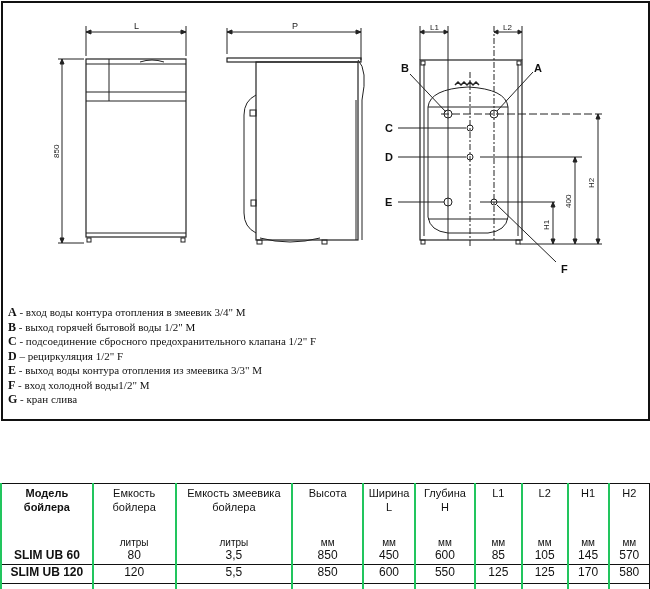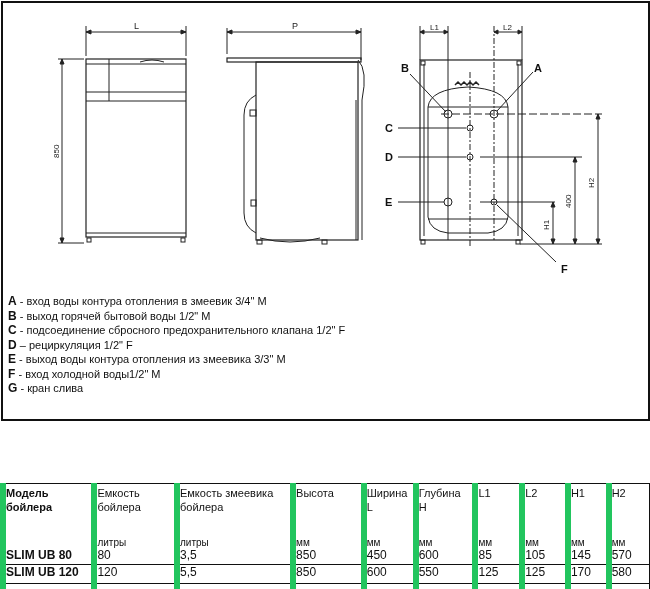--- a/index.html
+++ b/index.html
@@ -1,23 +1,23 @@
 <!DOCTYPE html>
 <html><head>
 <meta charset="utf-8">
 <style>
   html, body { margin:0; padding:0; background:#fff; }
   body { width:650px; height:589px; position:relative; overflow:hidden; font-family:"Liberation Sans", sans-serif; color:#111; }
   .diagram-box { position:absolute; left:1px; top:1px; width:645px; height:416px; border:2px solid #111; box-sizing:content-box; }
   .drawing { position:absolute; left:0; top:0; }
-  .legend { position:absolute; left:8px; top:294px; font-size:11px; line-height:14.5px; }
+  .legend { position:absolute; left:8px; top:305px; font-size:11px; line-height:14.5px;font-family:Liberation Serif, serif; }
   .legend .row { white-space:nowrap; }
   .legend .k { font-weight:bold; font-size:12px; }
   table.spec { position:absolute; left:0; top:483px; border-collapse:collapse; font-size:11px; table-layout:fixed; }
-  table.spec td, table.spec th { border-left:6px solid #22c55e; border-right:1px solid #111; padding:0; text-align:left; vertical-align:top; font-weight:normal; }
+  table.spec td, table.spec th { border-left:2px solid #22c55e; border-right:1px solid #111; padding:0; text-align:center; vertical-align:top; font-weight:normal; }
   table.spec tr.head th { border-top:1px solid #111; height:46px; padding-top:2px; line-height:14px; }
   table.spec tr.units td { height:16px; vertical-align:bottom; font-size:10px; }
   table.spec tr.r1 td { height:16px; font-size:12px; }
   table.spec tr.r2 td { height:18px; font-size:12px; border-top:1px solid #111; border-bottom:1px solid #111;margin-top:34px; }
   table.spec tr.r3 td { height:8px; }
   .bold { font-weight:bold !important; }
   .svglbl { font-family:"Liberation Sans", sans-serif; }
 </style>
 </head>
 <body>
@@ -193,21 +193,21 @@
     <td>литры</td>
     <td>мм</td>
     <td>мм</td>
     <td>мм</td>
     <td>мм</td>
     <td>мм</td>
     <td>мм</td>
     <td>мм</td>
   </tr>
   <tr class="r1">
-    <td class="bold">SLIM UB 80</td>
+    <td class="bold">SLIM UB 60</td>
     <td>80</td>
     <td>3,5</td>
     <td>850</td>
     <td>450</td>
     <td>600</td>
     <td>85</td>
     <td>105</td>
     <td>145</td>
     <td>570</td>
   </tr>

